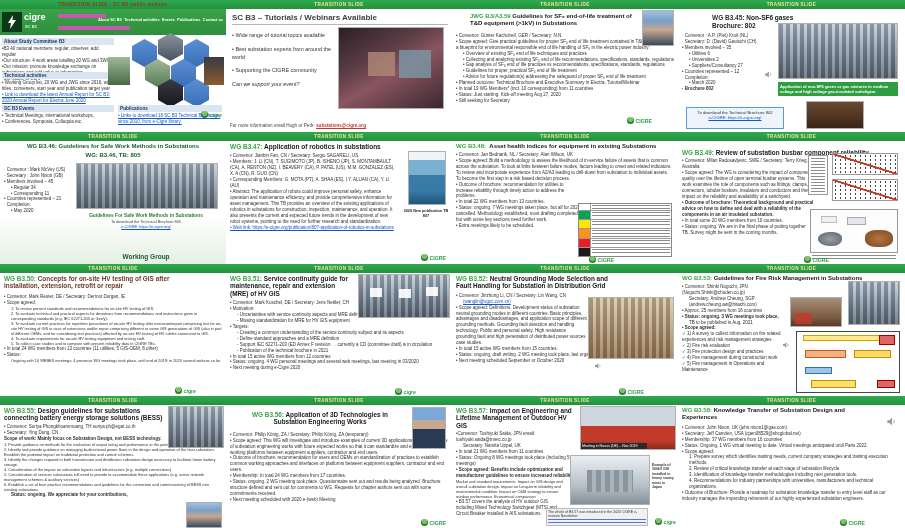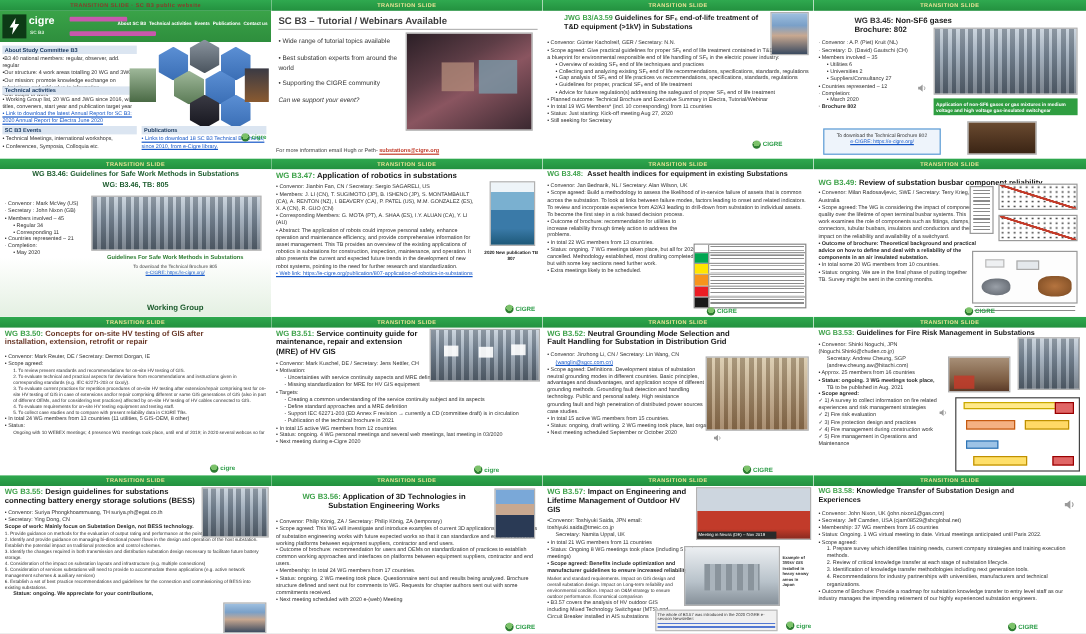--- a/index.html
+++ b/index.html
@@ -115,21 +115,21 @@
       <div class="cig" style="right:4px;bottom:14px">
           <i></i>
           <b>cigre</b>
         </div>
     </div>
   </section>
 
   <section class="slide" style="left:226px;top:0">
     <div class="tbar">TRANSITION SLIDE</div>
     <div class="sb">
-      <div class="t" style="font-size:8px;color:#3f3f3f;border-bottom:1px solid #b5b5b5;padding-bottom:2px;margin:2px 0 6px 2px">SC B3 – Tutorial / Webinars Available</div>
+      <div class="t" style="font-size:8px;color:#3f3f3f;border-bottom:1px solid #b5b5b5;padding-bottom:2px;margin:2px 0 6px 2px">SC B3 – Tutorials / Webinars Available</div>
       <div style="margin-top:4px">
           <div class="ln tut">• Wide range of tutorial  topics available</div>
           <div class="ln tut">• Best substation experts from around the world</div>
           <div class="ln tut">• Supporting the CIGRE community</div>
           <div class="ln tut red it">Can we support your event?</div>
         </div>
       <div class="ph dark-hall" style="left:112px;top:18px;width:106px;height:82px">
         <div style="position:absolute;left:28%;top:30%;width:26%;height:30%;background:#b08878;opacity:.8"></div>
         <div style="position:absolute;left:58%;top:28%;width:30%;height:34%;background:#7a98a8;opacity:.8"></div>
       </div>

